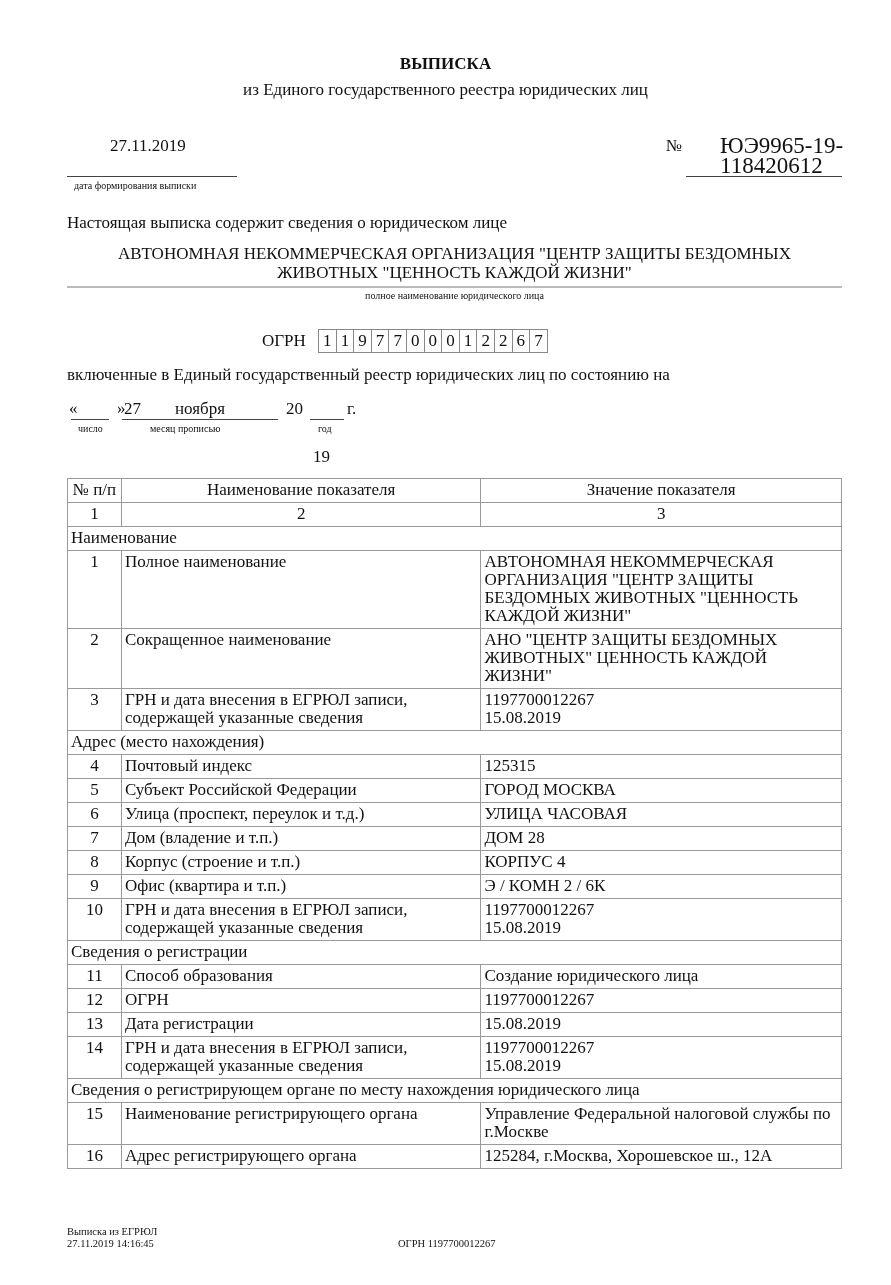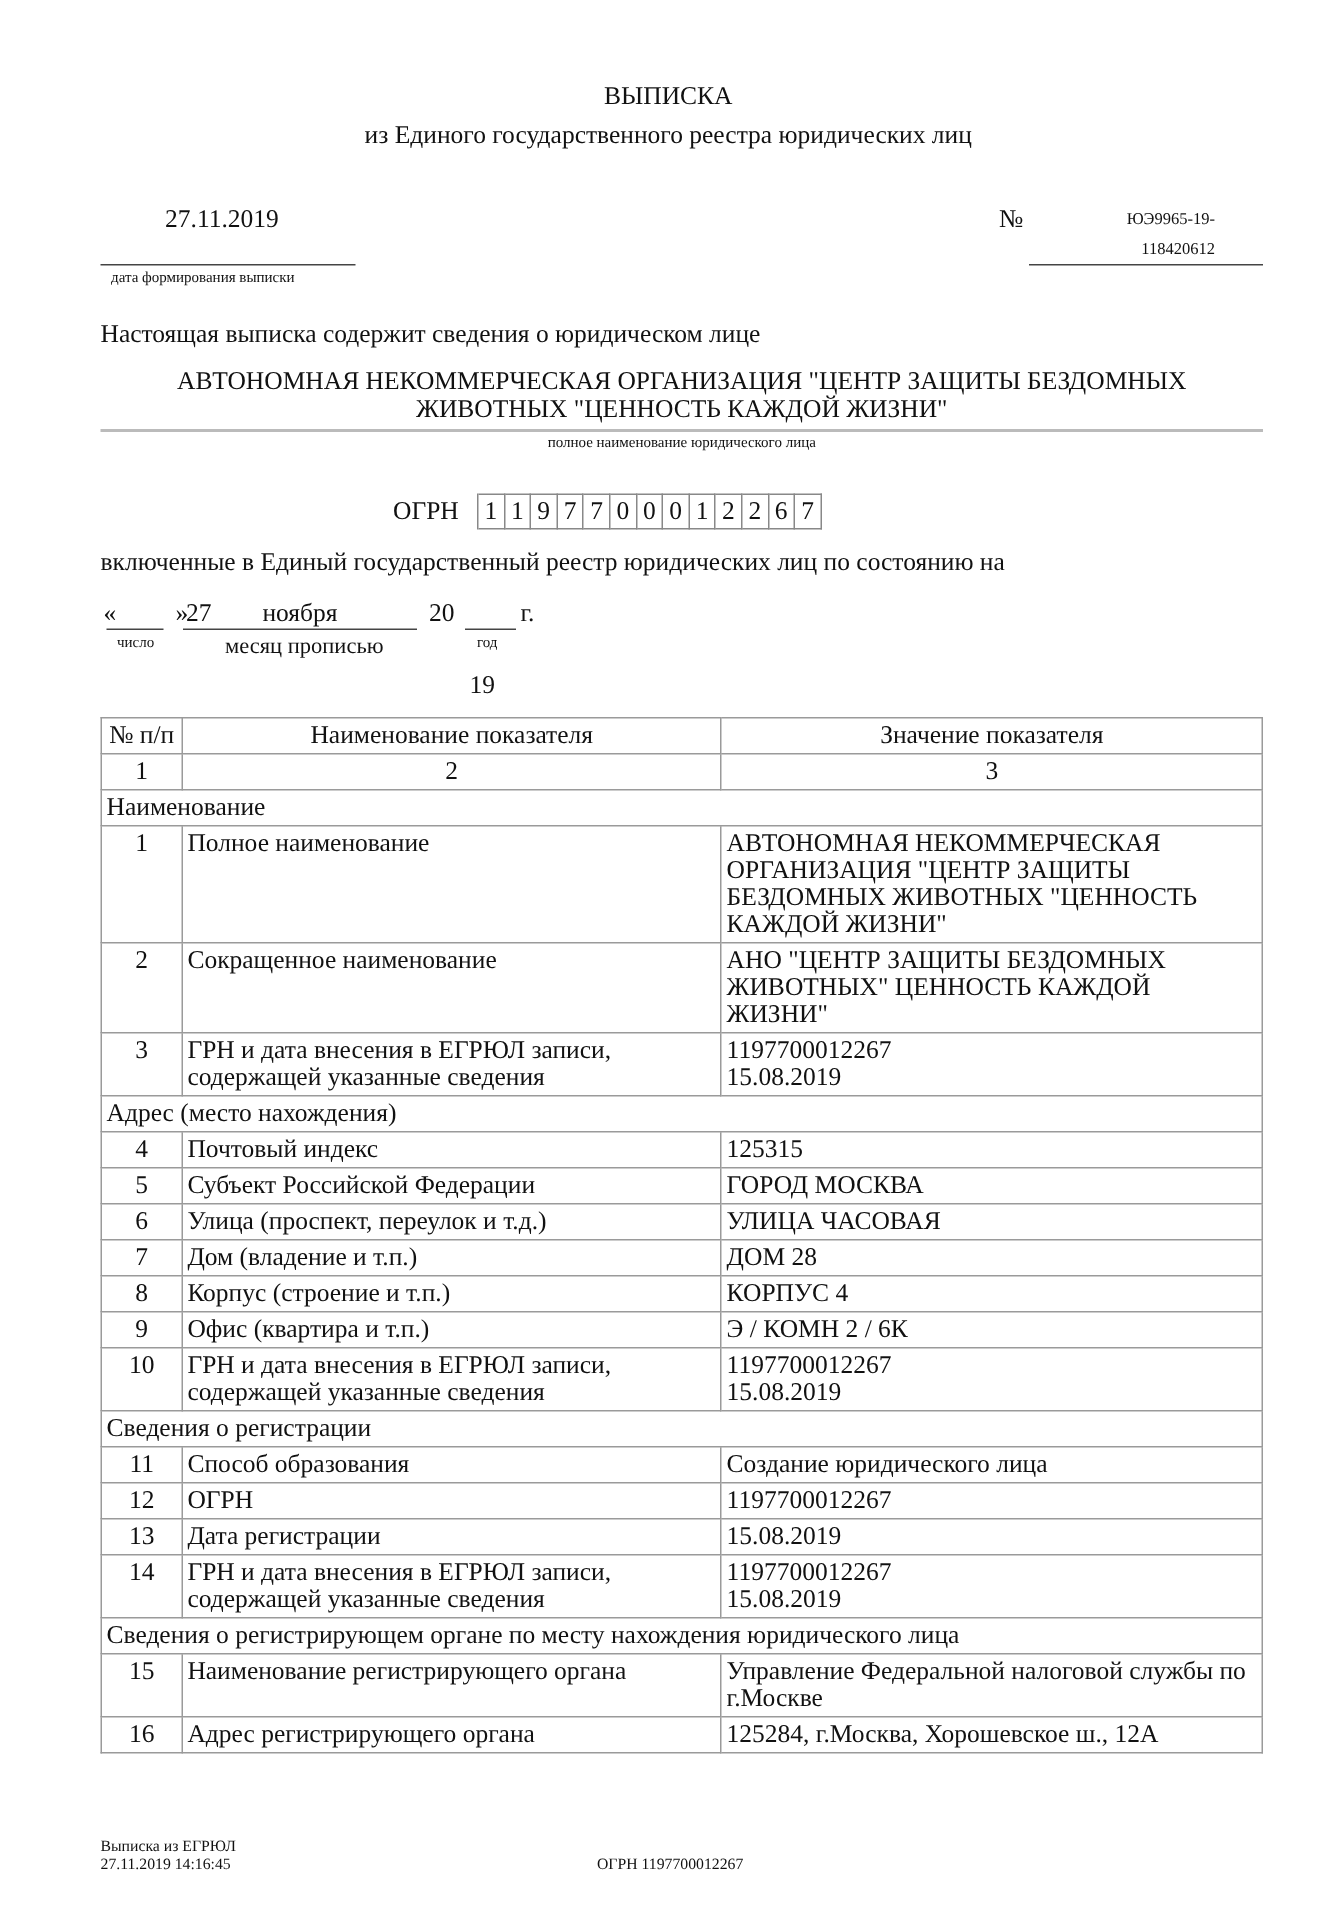--- a/index.html
+++ b/index.html
@@ -1,48 +1,48 @@
 <!DOCTYPE html>
 <html><head>
 <meta charset="utf-8">
 <style>
   html, body { margin: 0; padding: 0; background: #ffffff; }
   body {
     width: 891px; height: 1285px; position: relative; overflow: hidden;
     font-family: "Liberation Serif", "DejaVu Serif", serif; color: #111;
   }
   .abs { position: absolute; }
-  .title { top: 54px; left: 0; width: 891px; text-align: center; font-size: 17px; }
+  .title { top: 54px; left: 0; width: 891px; text-align: center; font-size: 17px; font-weight: bold; }
   .subtitle { top: 80px; left: 0; width: 891px; text-align: center; font-size: 17px; }
   .gen-date { top: 136px; left: 110px; font-size: 17px; }
   .gen-date-line { top: 176px; left: 67px; width: 170px; border-top: 1px solid #444; }
   .gen-date-caption { top: 180px; left: 74px; font-size: 10px; }
   .num-sign { top: 136px; left: 666px; font-size: 17px; }
-  .num-value { top: 136px; left: 660px; width: 150px; text-align: right; font-size: 11px; line-height: 20px; }
+  .num-value { top: 136px; left: 720px; width: 150px; text-align: left; font-size: 23px; line-height: 20px; }
   .num-line { top: 176px; left: 686px; width: 156px; border-top: 1px solid #444; }
   .intro { top: 213px; left: 67px; font-size: 17px; }
   .org-name { top: 244px; left: 67px; width: 775px; text-align: center; font-size: 17px; line-height: 19px; }
   .org-line { top: 286px; left: 67px; width: 775px; border-top: 2px solid #bbb; }
   .org-caption { top: 290px; left: 67px; width: 775px; text-align: center; font-size: 10px; }
   .ogrn-label { top: 331px; left: 262px; font-size: 17px; }
   .ogrn-boxes { top: 329px; left: 318px; display: flex; border-left: 1px solid #888; }
   .ogrn-box { width: 16.6px; height: 22px; border: 1px solid #888; border-left: none; text-align: center; font-size: 17px; line-height: 22px; }
   .included { top: 365px; left: 67px; font-size: 17px; }
   .d-open { top: 399px; left: 69px; font-size: 17px; }
   .d-day { top: 399px; left: 84px; font-size: 17px; margin-left: 40px; }
   .d-close { top: 399px; left: 117px; font-size: 17px; }
   .d-month { top: 399px; left: 132px; width: 136px; text-align: center; font-size: 17px; }
   .d-20 { top: 399px; left: 286px; font-size: 17px; }
   .d-year { top: 402px; left: 313px; width: 30px; text-align: left; font-size: 17px; margin-top: 45px; }
   .d-g { top: 399px; left: 347px; font-size: 17px; }
   .line-day { top: 419px; left: 71px; width: 38px; border-top: 1px solid #444; }
   .line-month { top: 419px; left: 122px; width: 156px; border-top: 1px solid #444; }
   .line-year { top: 419px; left: 310px; width: 34px; border-top: 1px solid #444; }
   .cap-day { top: 423px; left: 78px; font-size: 10px; }
-  .cap-month { top: 423px; left: 150px; font-size: 15px; text-align: right; }
+  .cap-month { top: 423px; left: 150px; font-size: 10px; text-align: right; }
   .cap-year { top: 423px; left: 318px; font-size: 10px; }
 
   table.main {
     position: absolute; top: 478px; left: 67px; width: 775px;
     border-collapse: collapse; font-size: 17px; line-height: 18px;
   }
   table.main td, table.main th {
     border: 1px solid #9a9a9a; padding: 2px 3px 3px 3px; vertical-align: top; font-weight: normal;
   }
   table.main col.c1 { width: 54px; }

